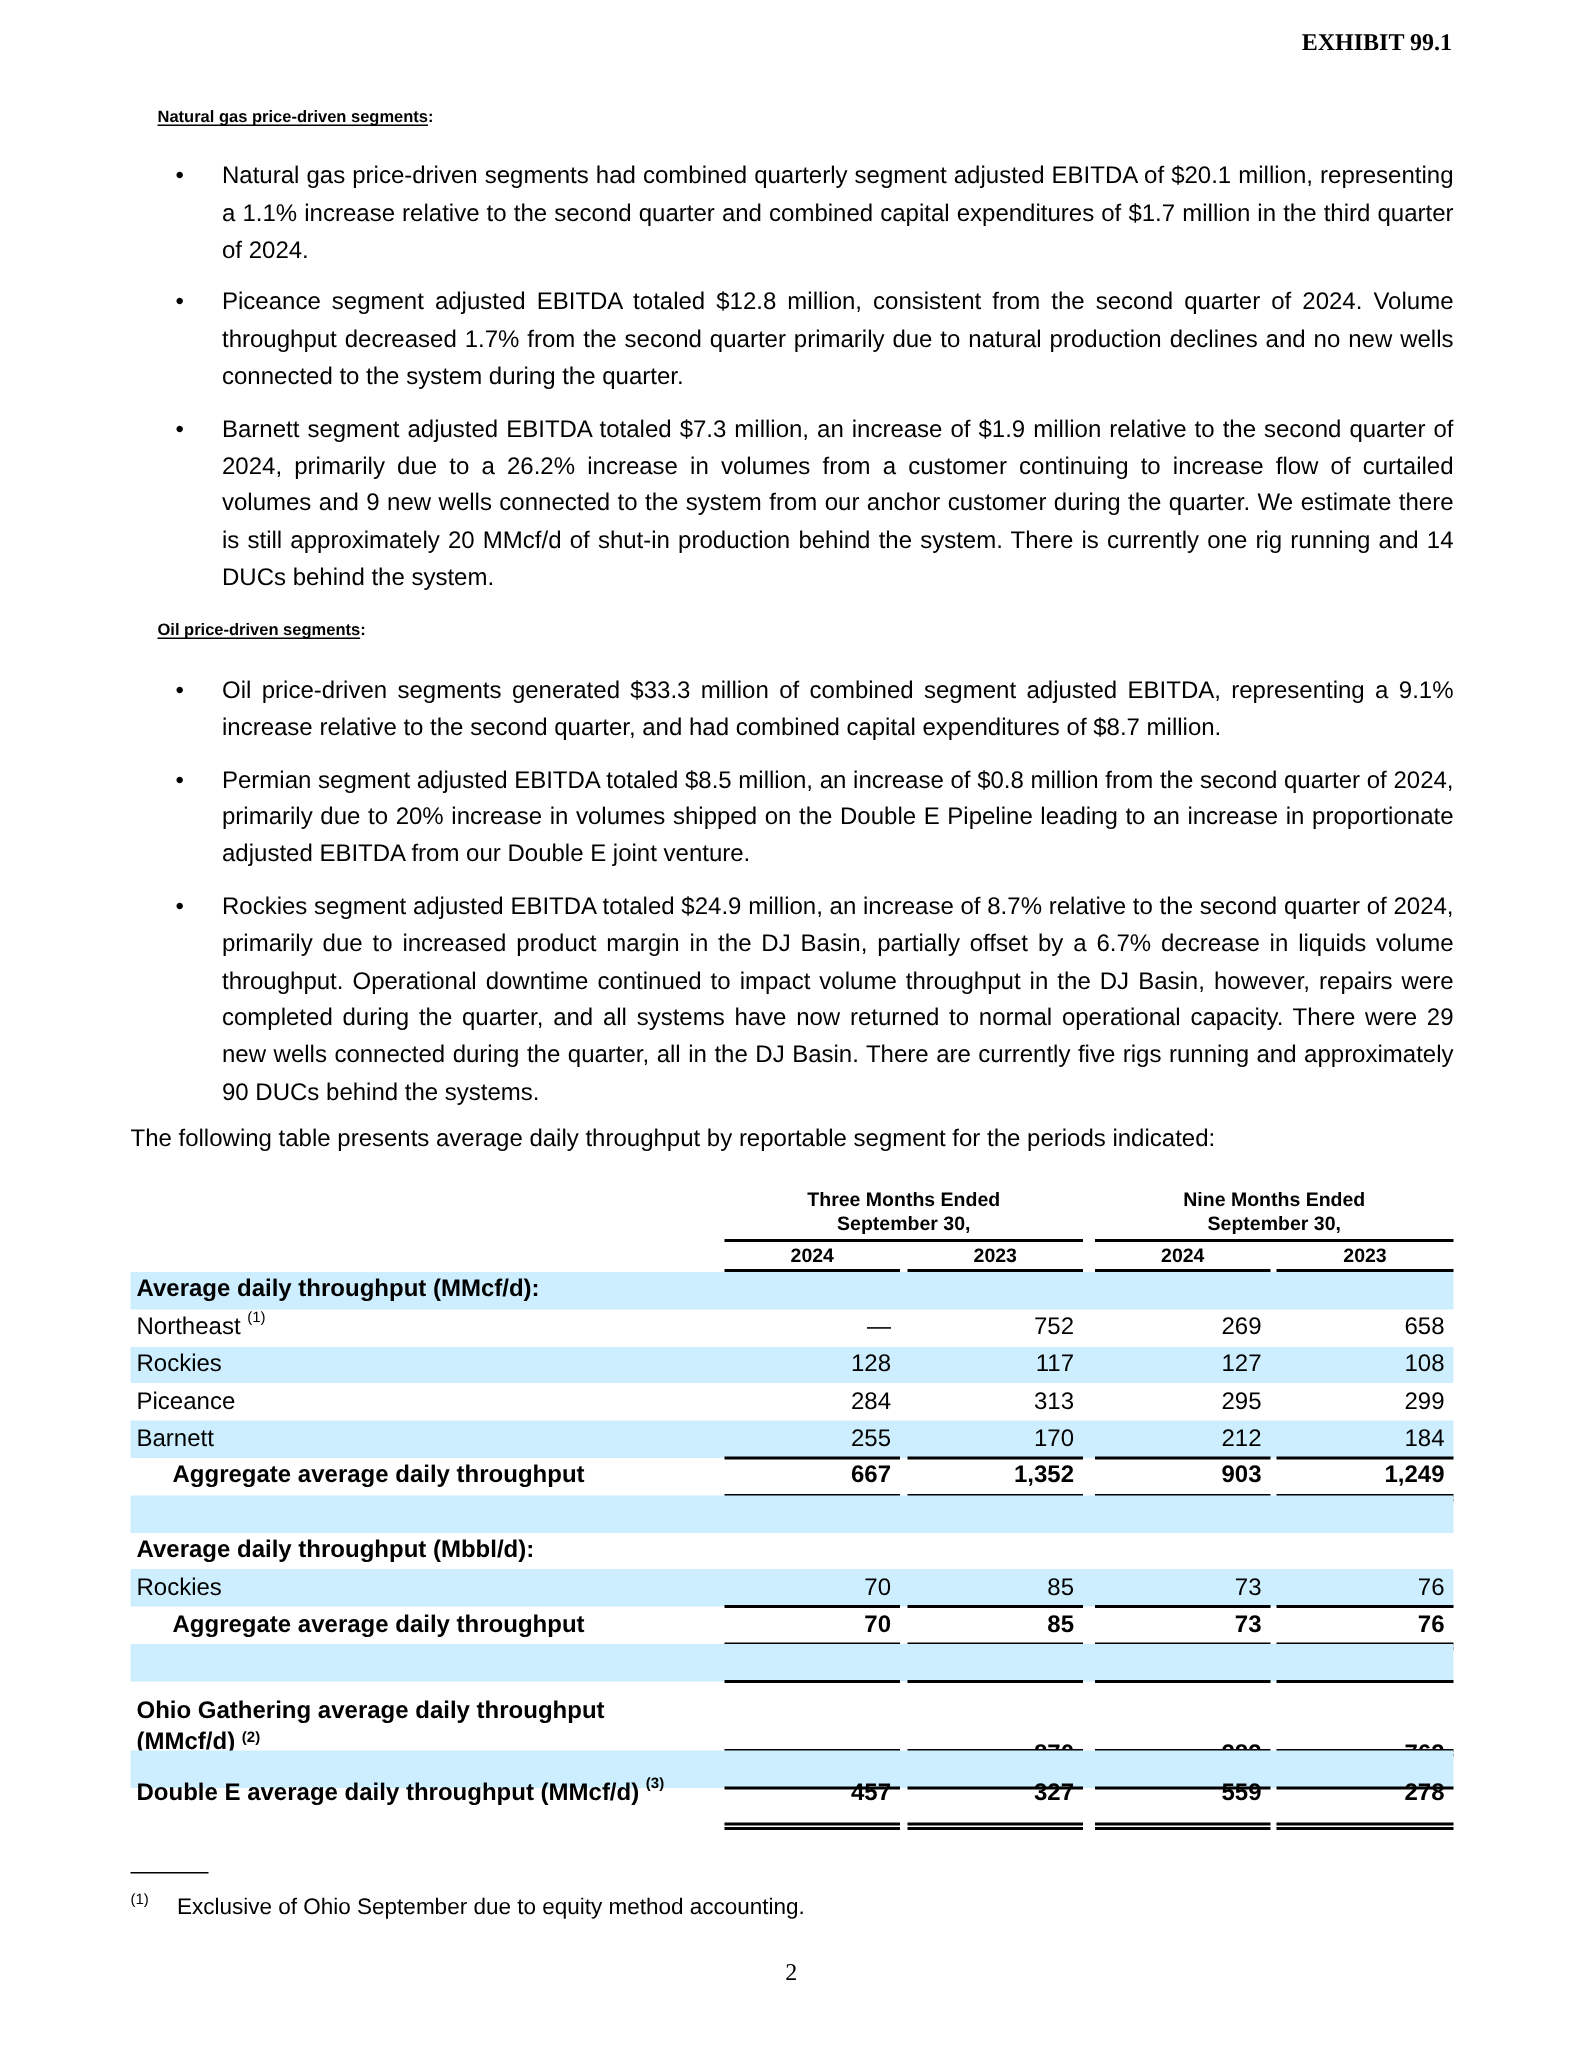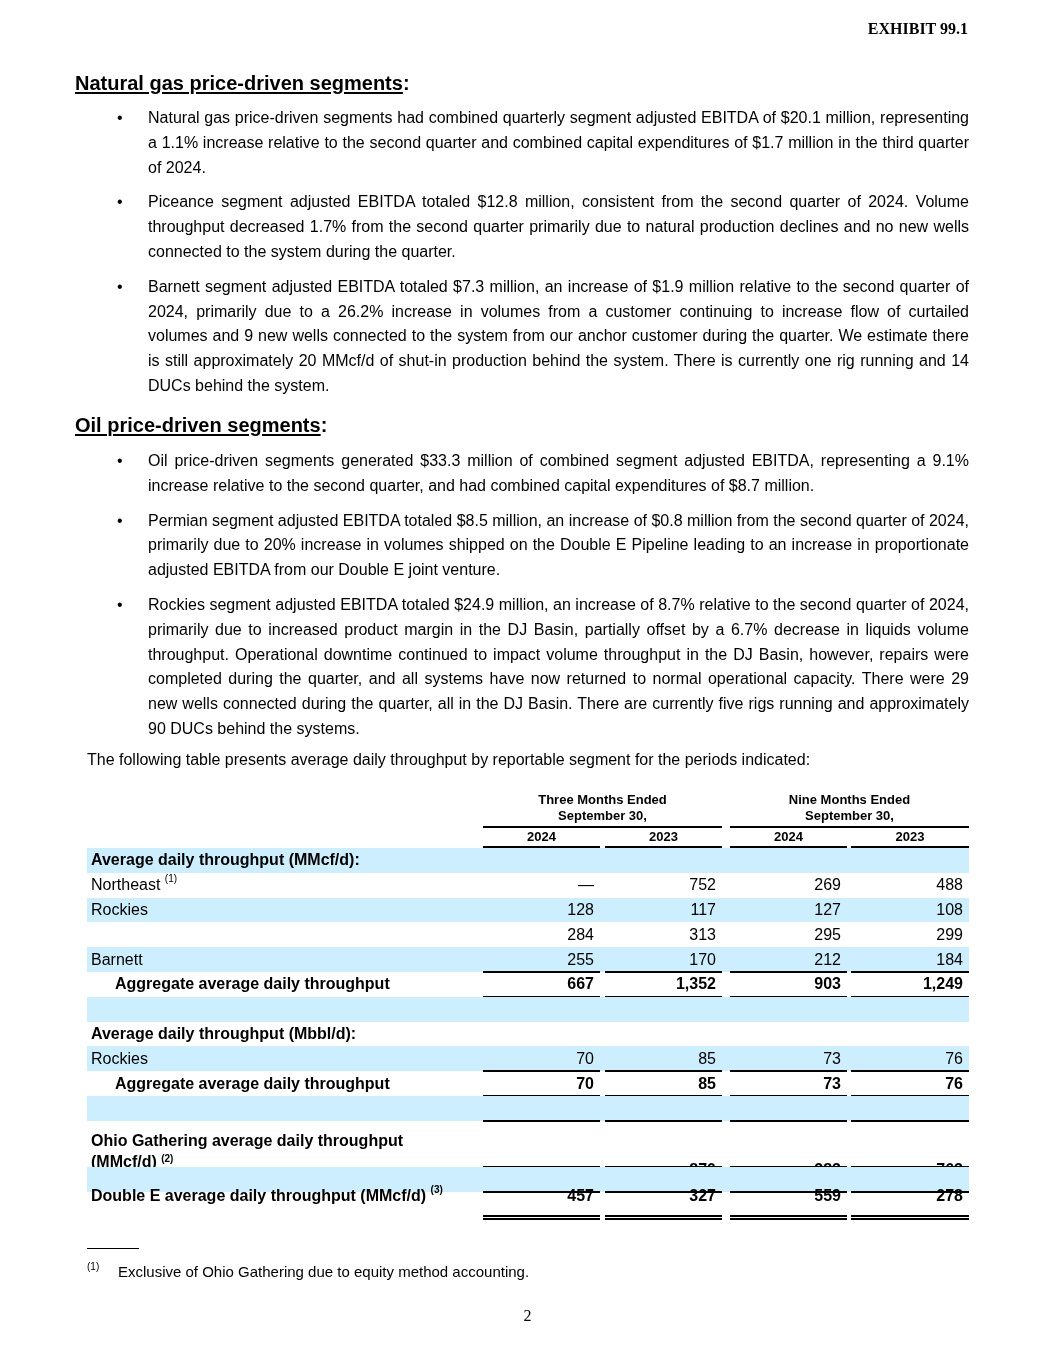--- a/index.html
+++ b/index.html
@@ -1,21 +1,21 @@
 <!DOCTYPE html>
 <html><head>
 <meta charset="utf-8">
 <style>
   * { box-sizing: border-box; margin: 0; padding: 0; }
   html, body { width: 1055px; height: 1365px; background: #ffffff; }
   body { position: relative; font-family: "Liberation Sans", sans-serif; color: #000; font-size: 16px; }
 
   .exhibit { position: absolute; top: 20px; right: 87px; font-family: "Liberation Serif", serif; font-weight: bold; font-size: 16px; }
 
-  .section-heading { position: absolute; left: 75px; font-weight: bold; font-size: 20px; }
+  .section-heading { position: absolute; left: 105px; font-weight: bold; font-size: 11px; }
   .section-heading u { text-decoration: underline; text-underline-offset: 2px; }
 
   .bullets { position: absolute; left: 87px; width: 882px; }
   .bullet { position: relative; padding-left: 61px; line-height: 24.8px; text-align: justify; margin-bottom: 10px; font-size: 16px; }
   .bullet .dot { position: absolute; left: 30px; top: 0; font-size: 16px; }
 
   .intro { position: absolute; left: 87px; top: 751px; font-size: 16px; }
 
   
   .tbl { position: absolute; left: 87px; top: 790px; width: 882px; }
@@ -97,30 +97,31 @@
 
   <div id="table-body" style="position:absolute; left:0; top:58px; width:882px;">
       <div class="row band" style="position: absolute; left: 0px; width: 882px; top: 0px; height: 24.8px;">
         <div class="label bold"><span>Average daily throughput (MMcf/d):</span></div>
       </div>
       <div class="row" style="position: absolute; left: 0px; width: 882px; top: 24.8px; height: 24.8px;">
         <div class="label"><span>Northeast</span> <sup class="fn">(1)</sup></div>
         <div class="cell c1">—</div>
         <div class="cell c2">752</div>
         <div class="cell c3">269</div>
-        <div class="cell c4">488</div>
+        <div class="cell c4">658</div>
       </div>
       <div class="row band" style="position: absolute; left: 0px; width: 882px; top: 49.6px; height: 24.8px;">
         <div class="label"><span>Rockies</span></div>
         <div class="cell c1">128</div>
         <div class="cell c2">117</div>
         <div class="cell c3">127</div>
         <div class="cell c4">108</div>
       </div>
       <div class="row" style="position: absolute; left: 0px; width: 882px; top: 74.4px; height: 24.8px;">
+        <div class="label"><span>Piceance</span></div>
         <div class="cell c1">284</div>
         <div class="cell c2">313</div>
         <div class="cell c3">295</div>
         <div class="cell c4">299</div>
       </div>
       <div class="row band" style="position: absolute; left: 0px; width: 882px; top: 99.2px; height: 24.8px;">
         <div class="label"><span>Barnett</span></div>
         <div class="cell c1">255</div>
         <div class="cell c2">170</div>
         <div class="cell c3">212</div>
@@ -207,16 +208,16 @@
       <div class="line-double l1" style="top: 367.4px;"></div>
       <div class="line-double l2" style="top: 367.4px;"></div>
       <div class="line-double l3" style="top: 367.4px;"></div>
       <div class="line-double l4" style="top: 367.4px;"></div>
     </div>
 </div>
 
 <div class="footnote-rule"></div>
 <div class="footnote">
   <span class="mark">(1)</span>
-  <span class="text">Exclusive of Ohio Gathering due to equity method accounting.</span>
+  <span class="text">Exclusive of Ohio September due to equity method accounting.</span>
 </div>
 
 <div class="page-number">2</div>
 
 </body></html>

